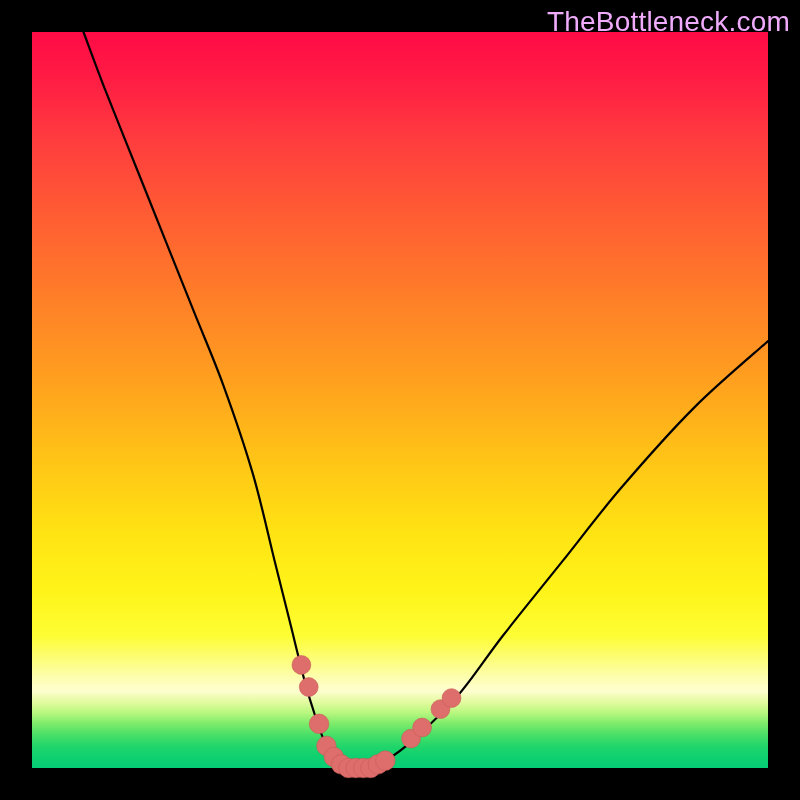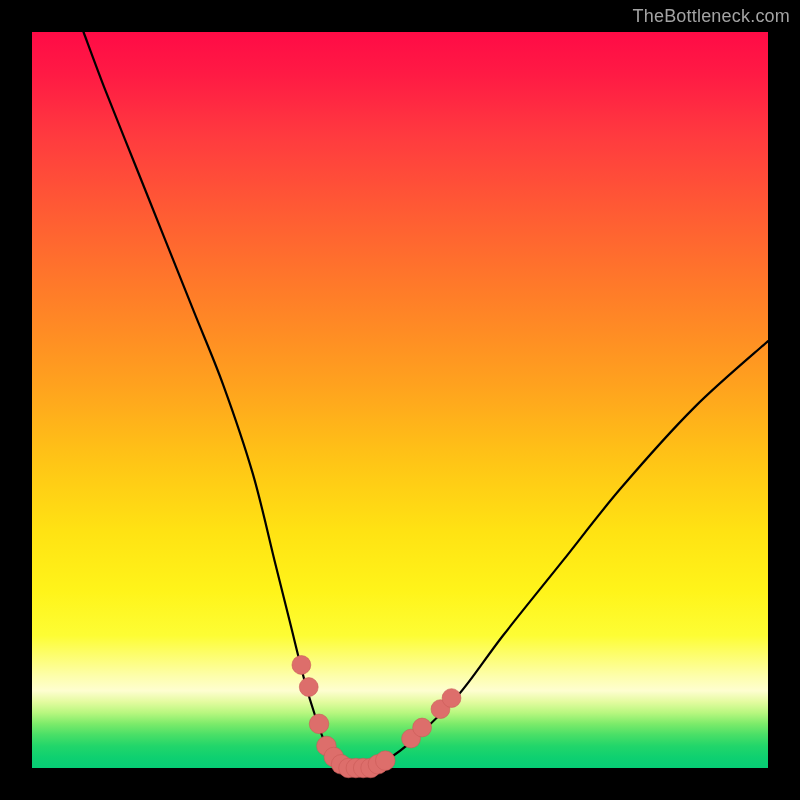--- a/index.html
+++ b/index.html
@@ -44,22 +44,22 @@
       #49df67 95.5%,
       #22d66a 97%,
       #0fd070 98.5%,
       #06cd75 100%
     );
   }
   .watermark {
     position: absolute;
     top: 6px;
     right: 10px;
-    color: #a3a3a3;
-    font-size: 18px;
+    color: #f0abfc;
+    font-size: 28px;
     font-weight: 500;
     letter-spacing: 0.2px;
     user-select: none;
   }
   svg.curve {
     position: absolute;
     left: 0;
     top: 0;
     width: 736px;
     height: 736px;

